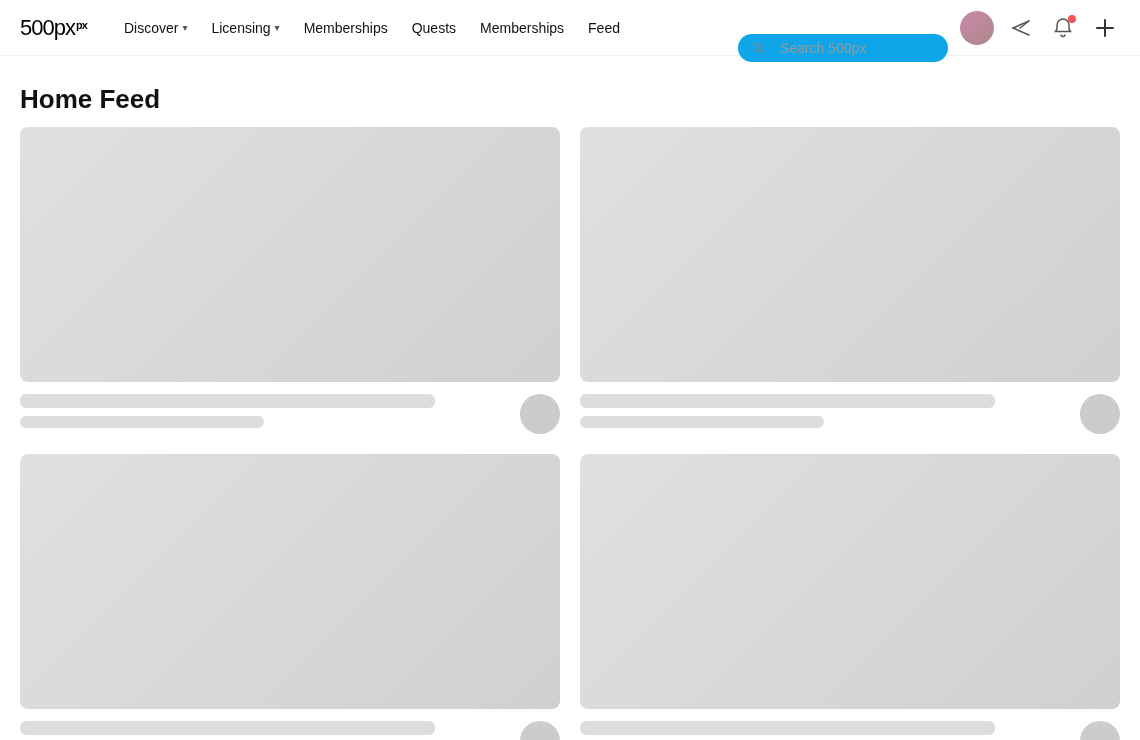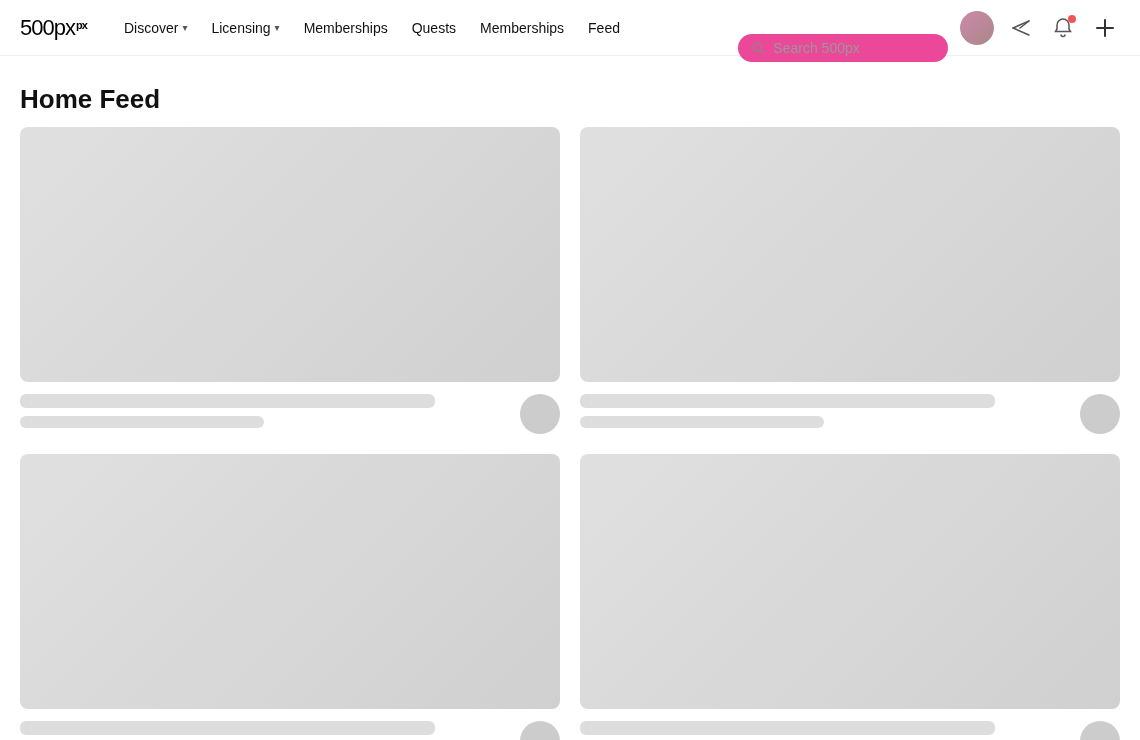--- a/index.html
+++ b/index.html
@@ -48,24 +48,24 @@
       color: #555;
     }
     .nav-right {
       display: flex;
       align-items: center;
       gap: 12px;
     }
     .search-box {
       display: flex;
       align-items: center;
-      background: #ec4899;
+      background: #0ea5e9;
       border-radius: 20px;
       padding: 6px 14px;
-      gap: 9px;
+      gap: 16px;
       width: 210px;
       margin-top: 40px;
     }
     .search-input {
       background: transparent;
       border: none;
       outline: none;
       font-size: 14px;
       color: #333;
       width: 100%;

